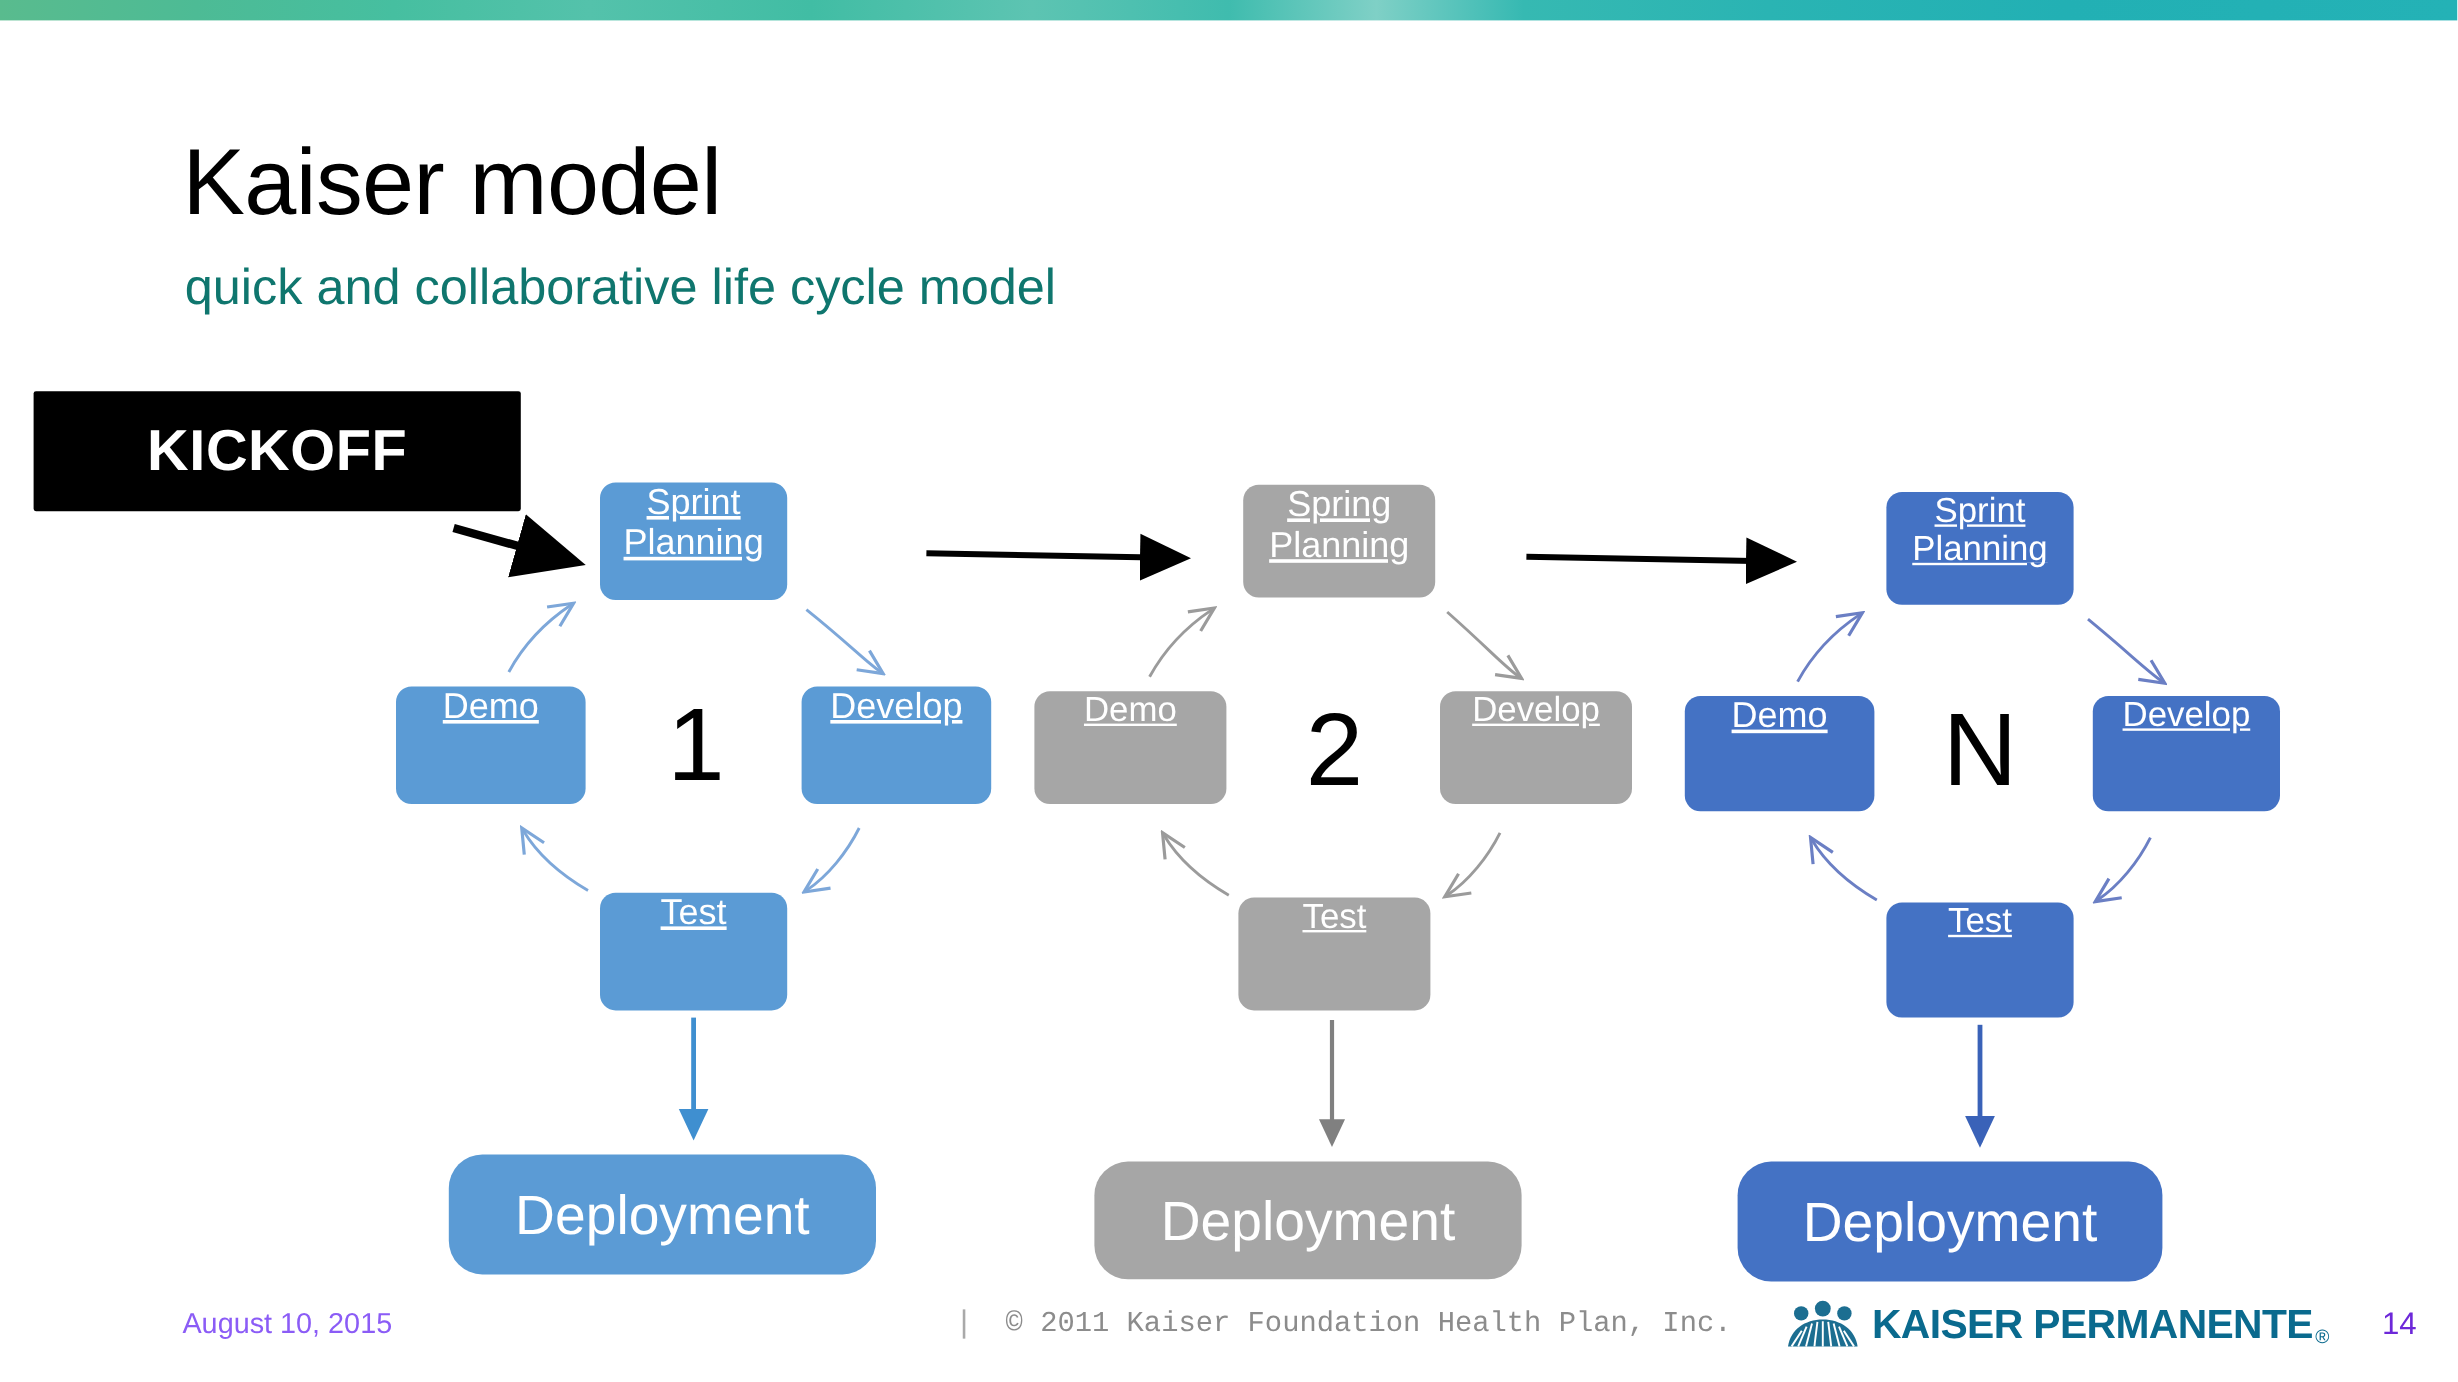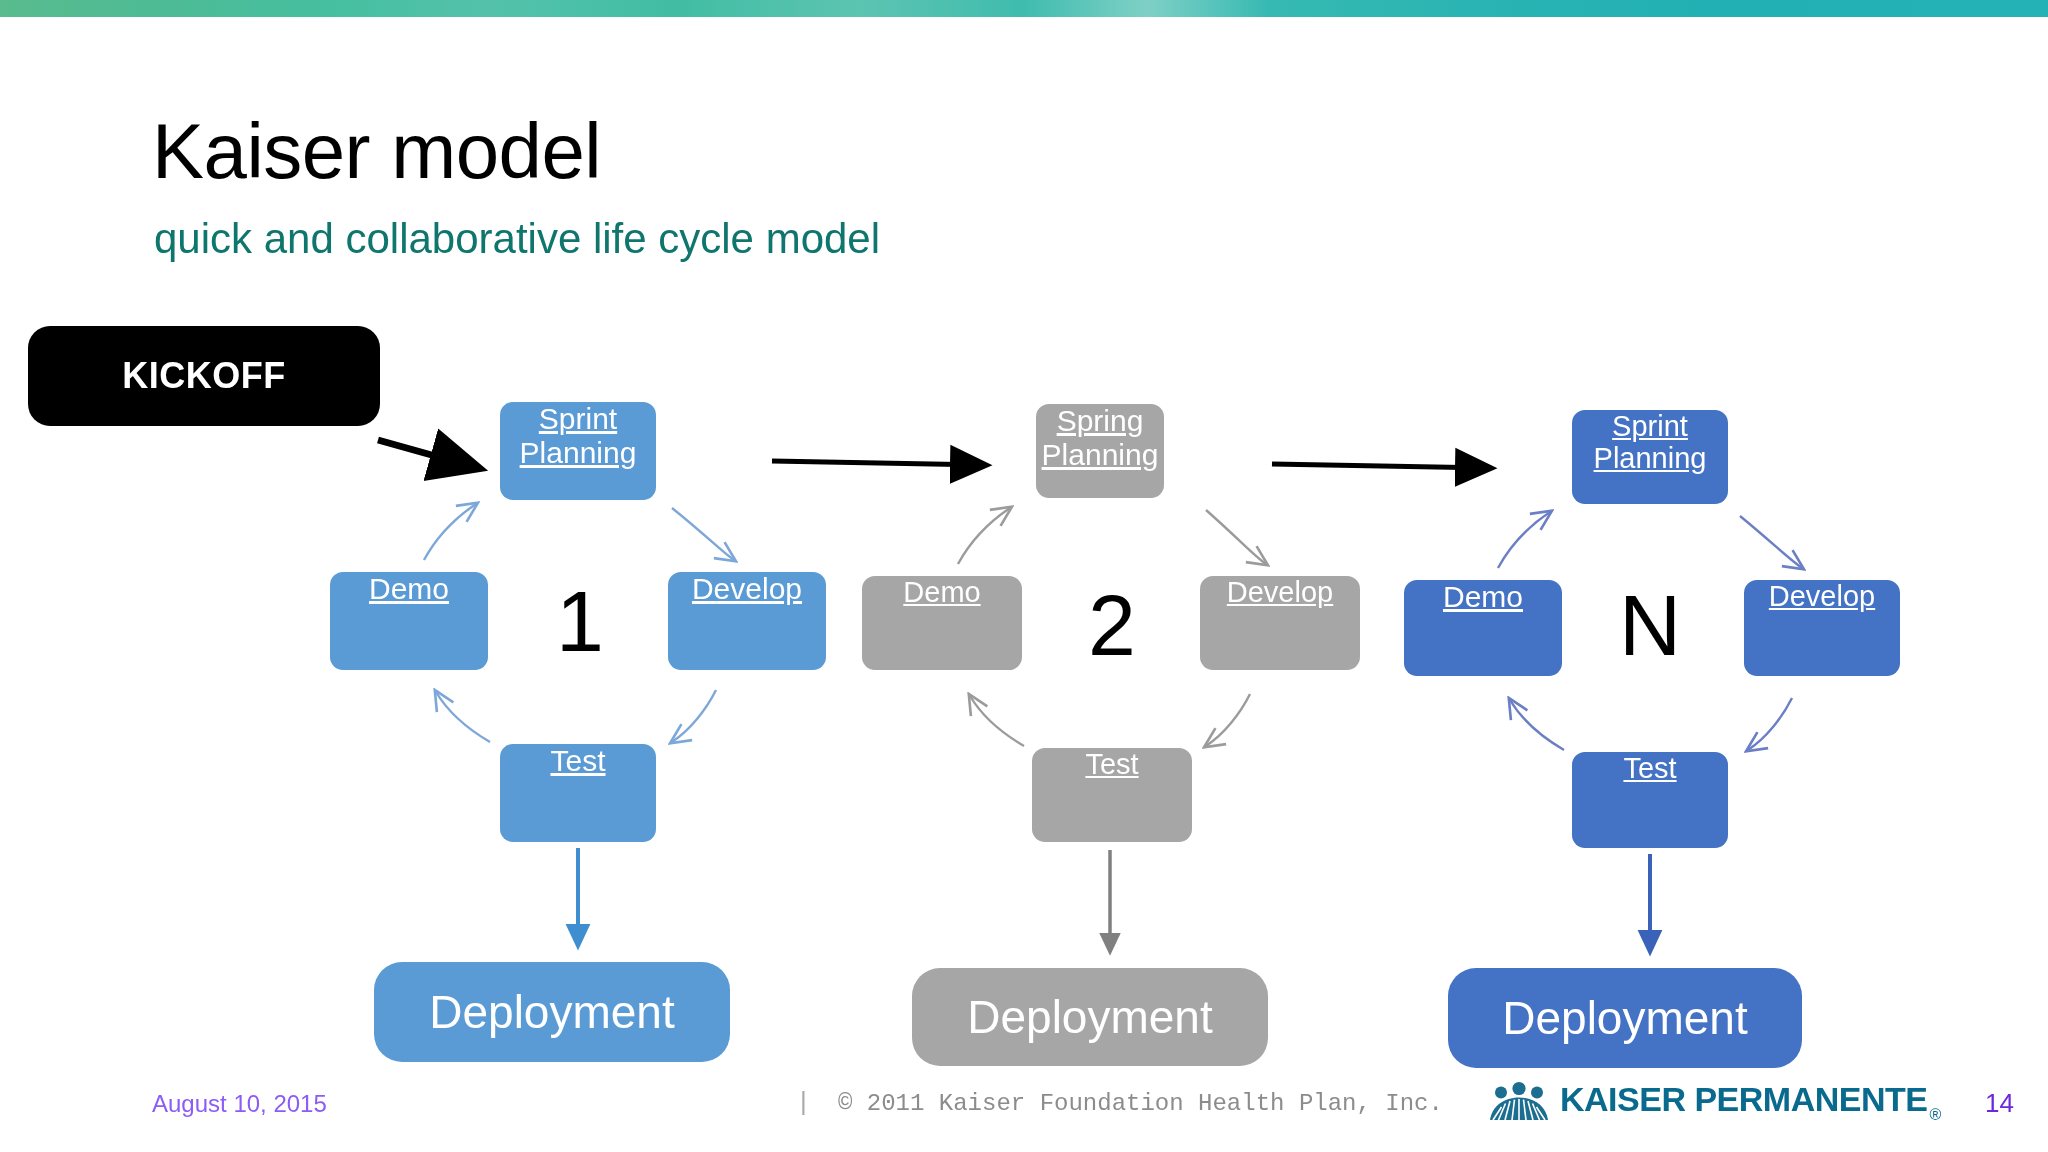--- a/index.html
+++ b/index.html
@@ -58,29 +58,29 @@
     line-height: 1;
     color: #0f766e;
     white-space: nowrap;
   }
 
   
   #kickoff {
     position: absolute;
     left: 28px;
     top: 326px;
-    width: 352px;
+    width: 406px;
     height: 100px;
     background: #000000;
-    border-radius: 22px;
+    border-radius: 2px;
     display: flex;
     align-items: center;
     justify-content: center;
     color: #ffffff;
-    font-size: 36px;
+    font-size: 48px;
     font-weight: bold;
     letter-spacing: 0.5px;
   }
 
   
   .node {
     position: absolute;
     display: flex;
     align-items: flex-start;
     justify-content: center;
@@ -151,20 +151,21 @@
     font-size: 24px;
     color: #8c8c8c;
     white-space: nowrap;
     font-family: Liberation Mono, monospace;
   }
   #logo {
     position: absolute;
     left: 1488px;
     top: 1080px;
     display: flex;
+    align-items: center;
     height: 48px;
   }
   #logo-word {
     font-size: 34px;
     font-weight: bold;
     color: #0a6a8e;
     letter-spacing: -0.5px;
     margin-left: 10px;
     white-space: nowrap;
   }
@@ -215,21 +216,21 @@
   <div class="node blue-light" style="left:330px; top:572px; width:158px; height:98px; font-size:30px;">
     <span>Demo</span>
   </div>
 
   <div class="cycle-num" style="left:540px; top:578px; width:80px;">1</div>
 
   <div class="deploy blue-light" style="left:374px; top:962px; width:356px; height:100px;">
     <span>Deployment</span>
   </div>
 
-  <div class="node gray" style="left:1036px; top:404px; width:128px; height:94px; font-size:30px;">
+  <div class="node gray" style="left:1036px; top:404px; width:160px; height:94px; font-size:30px;">
     <span>
       <span>Spring</span><br>
       <span>Planning</span>
     </span>
   </div>
 
   <div class="node gray" style="left:1200px; top:576px; width:160px; height:94px; font-size:29px;">
     <span>Develop</span>
   </div>
 

